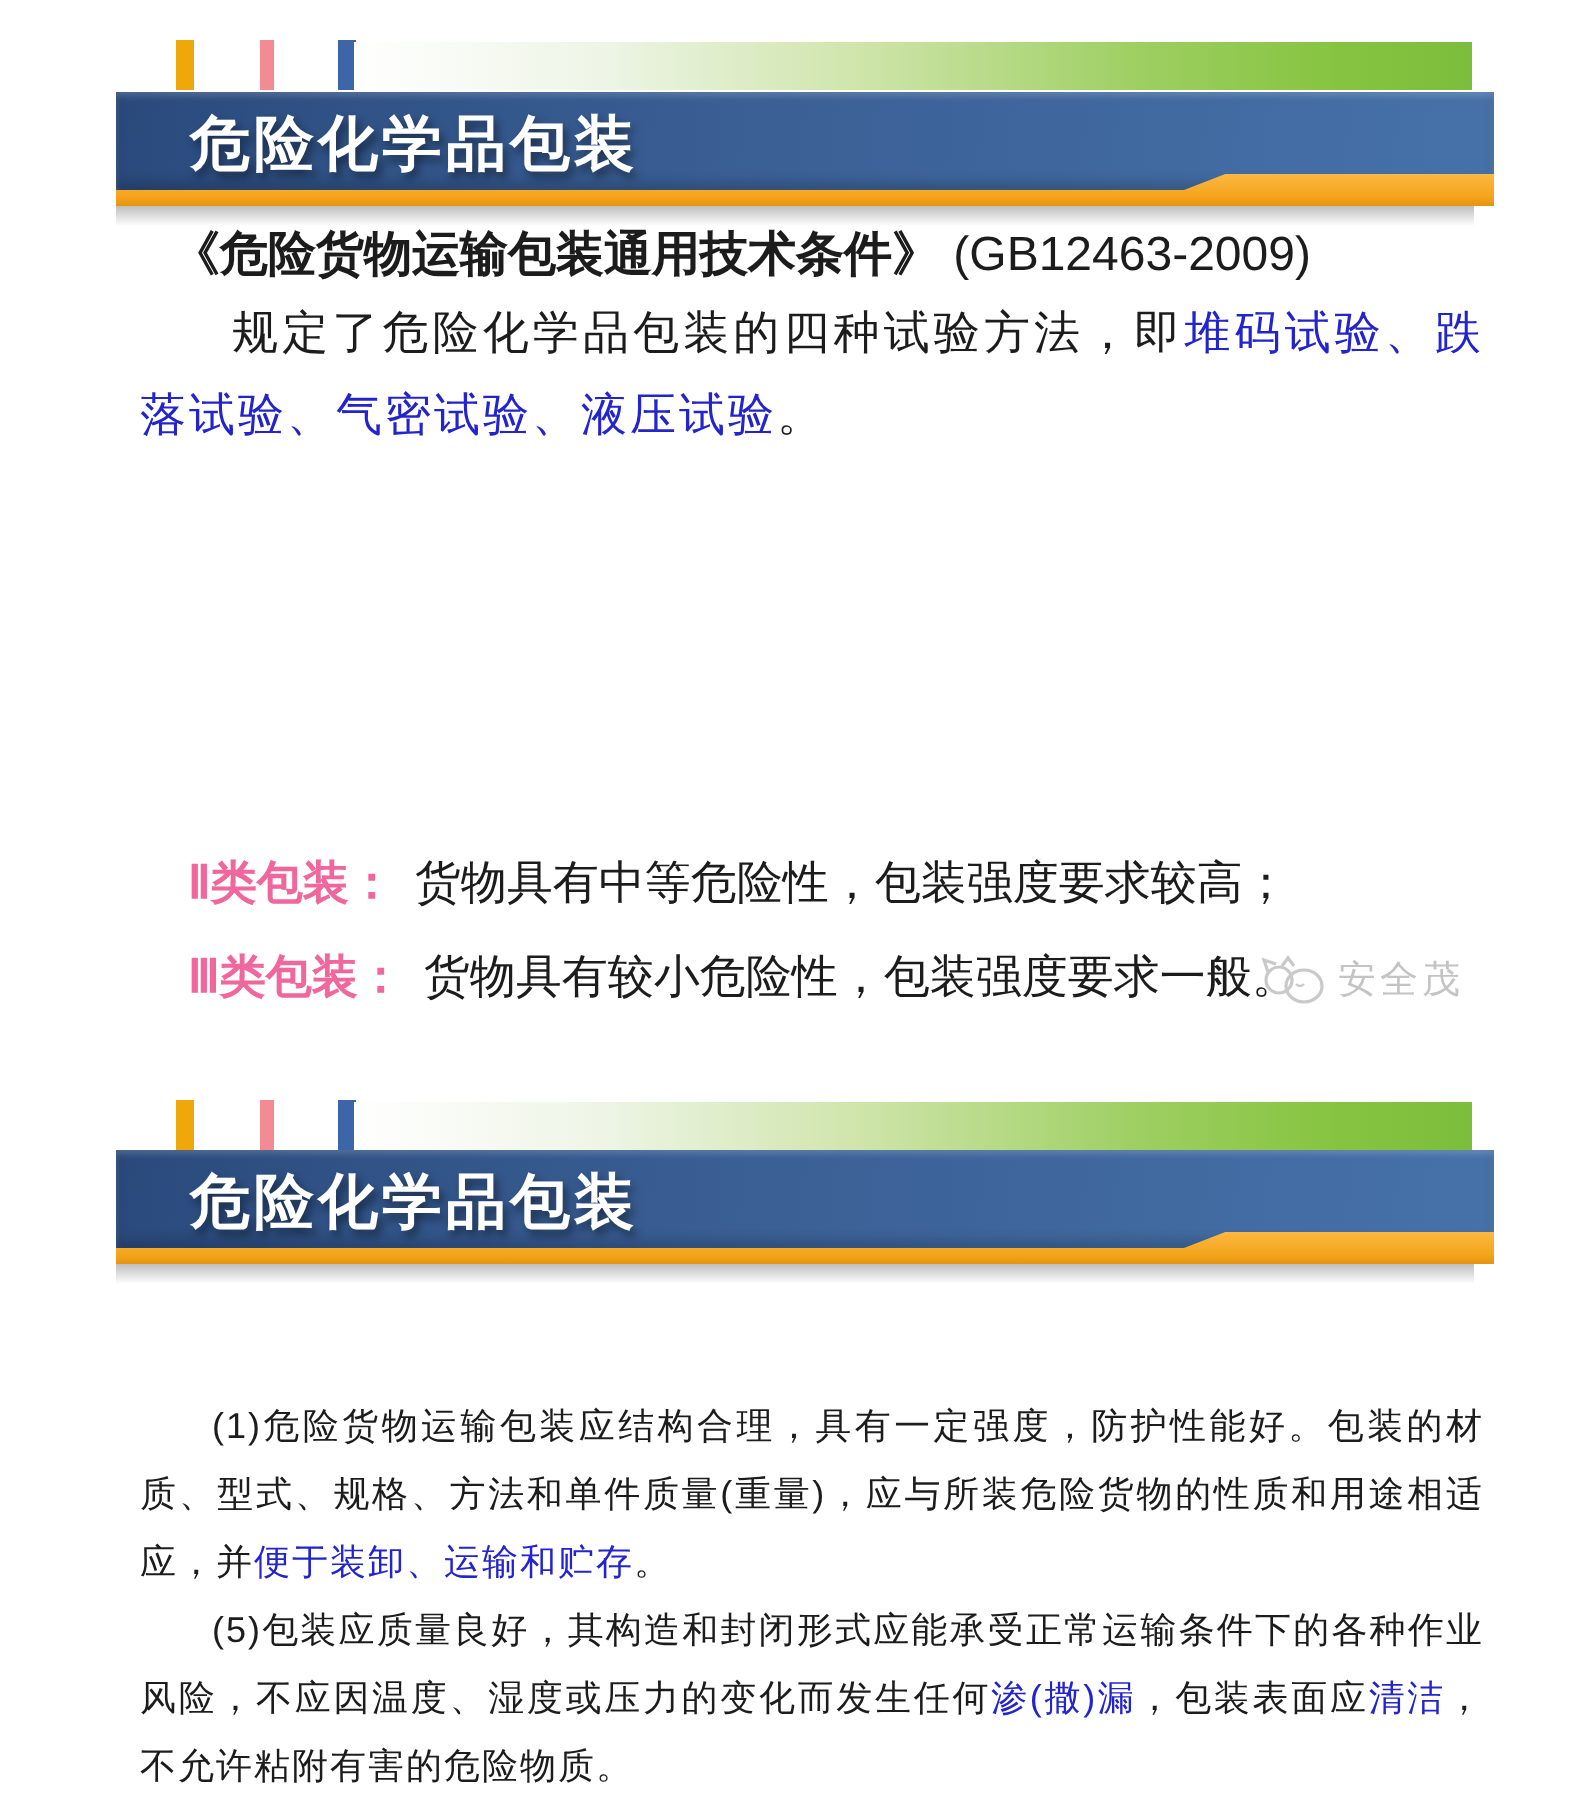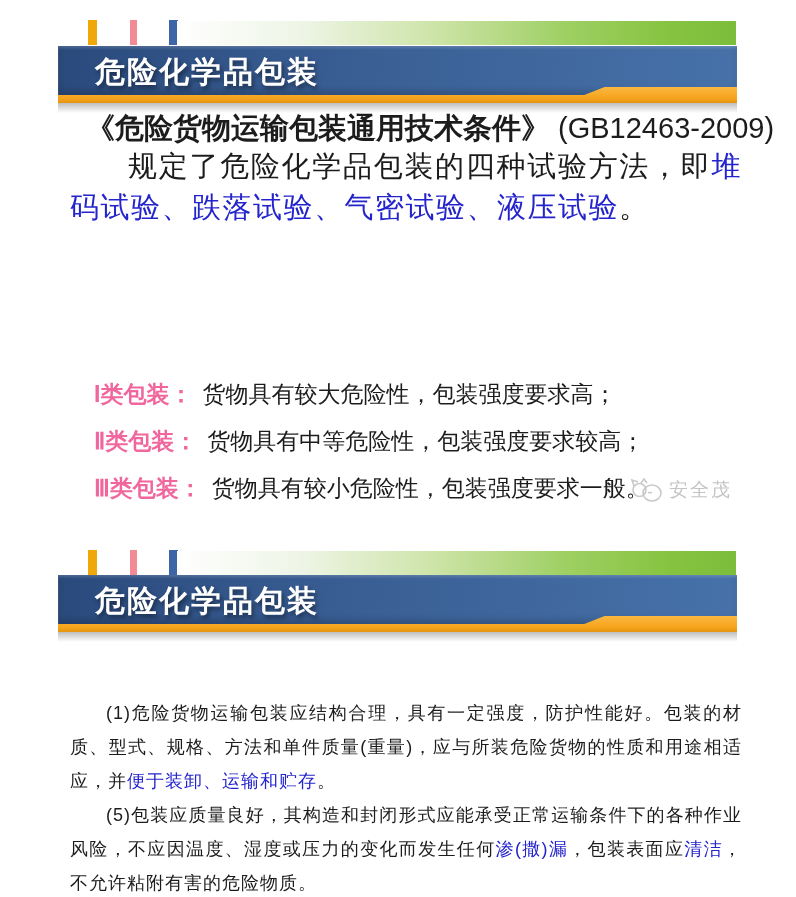--- a/index.html
+++ b/index.html
@@ -9,37 +9,37 @@
   }
   
   .deco{position:absolute;left:0;width:796px;height:26px;}
   .deco .bar{position:absolute;top:0;height:25px;}
   .bar-yellow{left:88px;width:9px;background:var(--deco-yellow,#f0a70a);}
   .bar-pink{left:130px;width:7px;background:var(--deco-pink,#f28b93);}
   .bar-blue{left:169px;width:9px;background:var(--deco-blue,#3c66a8);}
   .green-band{position:absolute;left:177px;top:1px;width:559px;height:24px;
     background:linear-gradient(90deg,#ffffff 0%,#eef5e6 22%,#cfe5ab 45%,#9ecf62 70%,#86c440 88%,var(--deco-green,#7cbd3c) 100%);}
   
-  .banner{position:absolute;left:58px;width:679px;height:73px;}
+  .banner{position:absolute;left:58px;width:679px;height:73px;padding-left:10px;}
   .banner-blue{position:absolute;left:0;top:0;width:100%;height:49px;
     background:linear-gradient(97deg,var(--banner-blue-dark,#2a4a7c) 0%,#3a5f95 45%,var(--banner-blue-light,#4672a9) 100%);
     box-shadow:inset 0 2px 3px rgba(255,255,255,.18), inset 0 -4px 6px rgba(0,0,0,.18);}
   .banner-orange{position:absolute;left:0;top:41px;width:100%;height:16px;
     background:linear-gradient(180deg,#fbb841 0%,var(--banner-orange,#f5a41c) 70%,#e49410 100%);
     clip-path:polygon(0 50%,77.5% 50%,80.5% 0,100% 0,100% 100%,0 100%);}
   .banner-title{position:absolute;left:37px;top:6px;font-size:30px;font-weight:700;color:#ffffff;
     letter-spacing:2px;text-shadow:2px 3px 4px rgba(0,0,0,.45);white-space:nowrap;}
   .banner-shadow{position:absolute;left:58px;width:679px;height:10px;
     background:linear-gradient(180deg,rgba(40,40,40,.30),rgba(40,40,40,0));}
   
-  .doc-heading{position:absolute;left:86px;width:660px;font-size:29px;line-height:28px;white-space:nowrap;}
+  .doc-heading{position:absolute;left:86px;width:660px;font-size:24px;line-height:28px;white-space:nowrap;}
   .seg-bold{font-weight:700;}
   .seg-blue{color:var(--highlight-blue,#2424cc);}
   .para{position:absolute;left:70px;width:672px;text-align:justify;text-justify:inter-character;}
-  .para-lg{font-size:29px;letter-spacing:1.5px;text-indent:2em;}
+  .para-lg{font-size:23px;letter-spacing:1.5px;text-indent:2em;}
   .para-sm{font-size:18px;letter-spacing:1px;text-indent:2em;}
   .class-row{position:absolute;left:94px;width:660px;font-size:23px;white-space:nowrap;}
   .class-label{color:var(--label-pink,#f0679e);font-weight:700;margin-right:10px;}
   .section-title{position:absolute;left:94px;font-size:23px;font-weight:700;}
   
   .watermark{position:absolute;left:630px;top:477px;display:flex;align-items:flex-start;gap:5px;
     color:var(--watermark-gray,#c4c4c4);font-size:19px;letter-spacing:2px;}
   .watermark svg{display:block;}
 </style>
 </head>
@@ -59,23 +59,20 @@
     <div class="banner-orange"></div>
     <div class="banner-title">危险化学品包装</div>
   </div>
   <div class="banner-shadow" style="top:103px;"></div>
 
   <div class="doc-heading" style="top:114px;"><span class="seg-bold">《危险货物运输包装通用技术条件》</span><span> (GB12463-2009)</span></div>
 
   <div class="para para-lg" style="top:146px;line-height:41px;"><span>规定了危险化学品包装的四种试验方法，即</span><span class="seg-blue">堆码试验、跌落试验、气密试验、液压试验</span><span>。</span></div>
 
 
-  <div class="class-row" style="top:379px;">
-    <span class="class-label">I类包装：</span><span>货物具有较大危险性，包装强度要求高；</span>
-  </div>
   <div class="class-row" style="top:473px;">
     <span class="class-label">Ⅲ类包装：</span><span>货物具有较小危险性，包装强度要求一般。</span>
   </div>
   <div class="class-row" style="top:426px;">
     <span class="class-label">Ⅱ类包装：</span><span>货物具有中等危险性，包装强度要求较高；</span>
   </div>
 
   <div class="watermark">
     <svg width="34" height="26" viewBox="0 0 34 26">
       <g fill="none" stroke="#c9c9c9" stroke-width="1.6">

